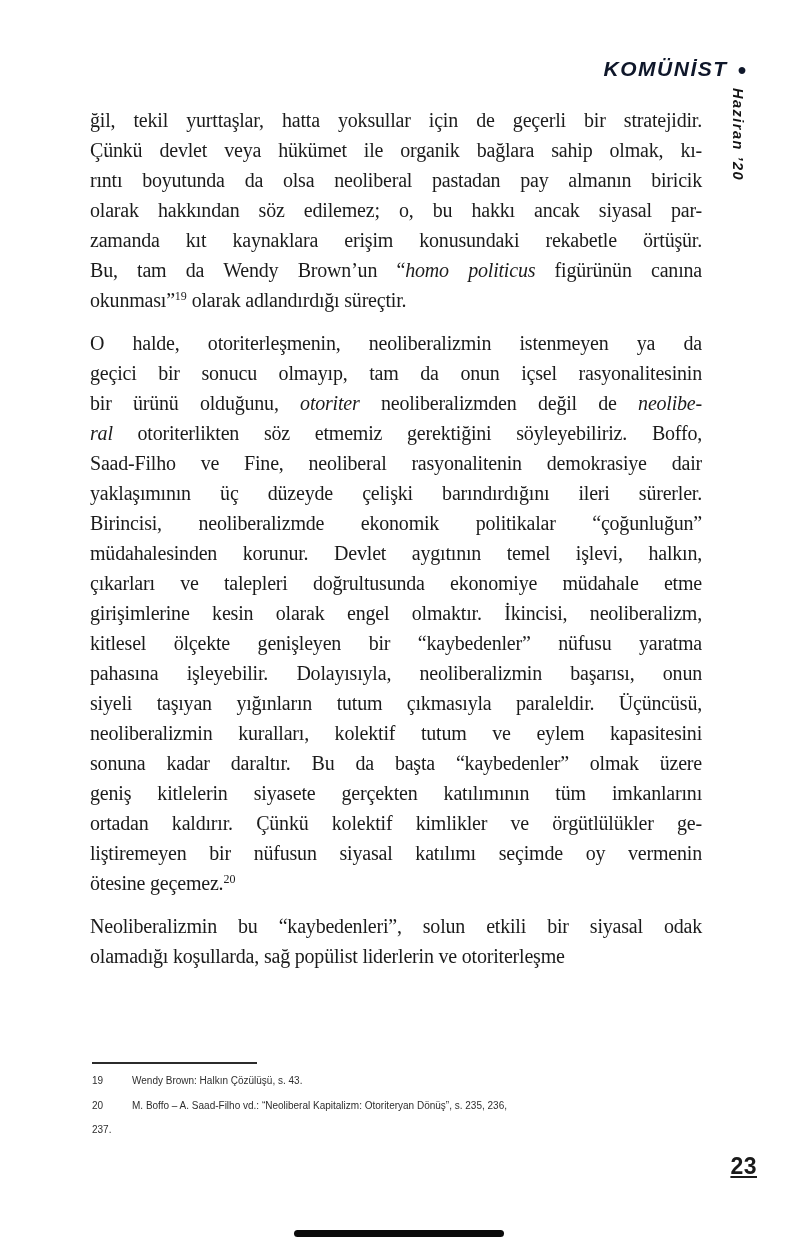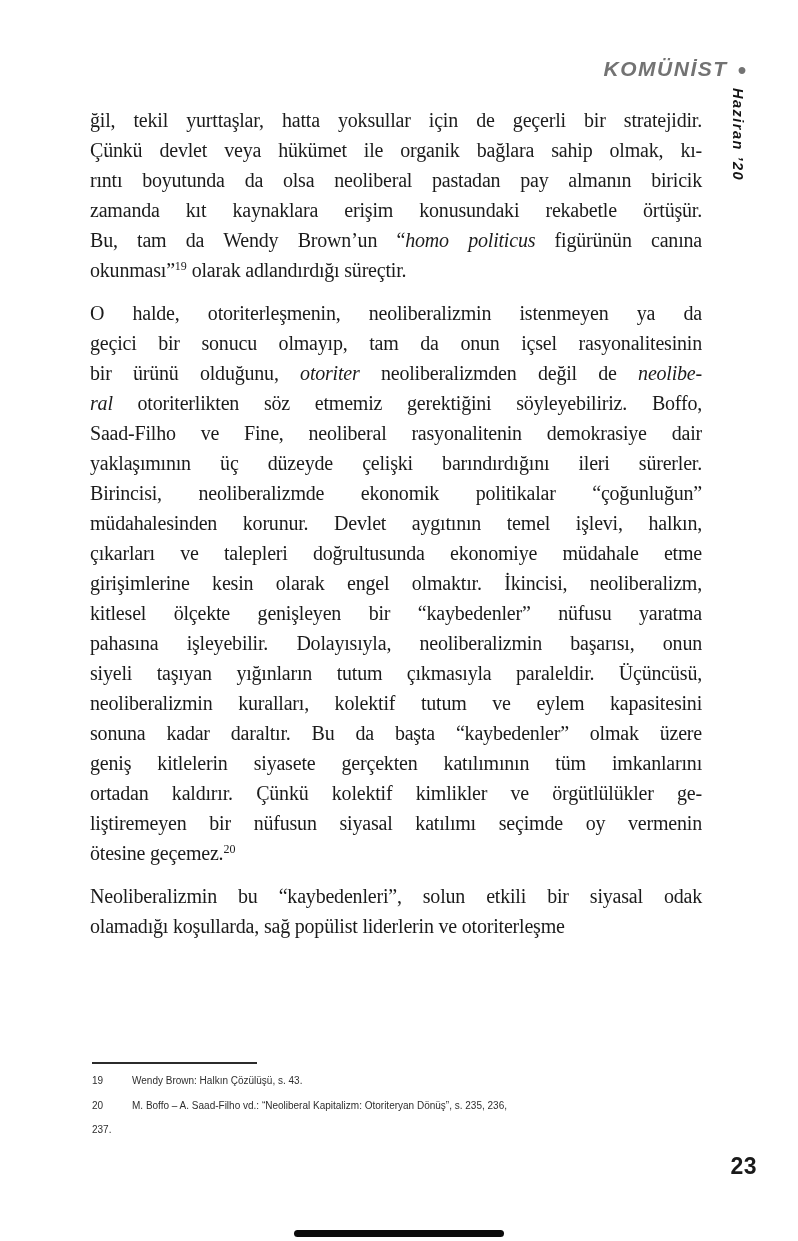--- a/index.html
+++ b/index.html
@@ -4,21 +4,21 @@
 <style>
   * { margin:0; padding:0; box-sizing:border-box; }
   html,body { width:798px; height:1241px; }
   body { background:#ffffff; position:relative; font-family:"Liberation Serif", serif; }
   .page { position:absolute; left:0; top:0; width:798px; height:1241px; background:#ffffff; overflow:hidden; }
 
   .journal-header {
     position:absolute; top:57px; right:52px;
     font-family:"Liberation Sans", sans-serif;
     font-weight:bold; font-style:italic;
-    font-size:21px; letter-spacing:1.5px; color:#737373;
+    font-size:21px; letter-spacing:1.5px; color:#0f172a;
     display:flex; align-items:center; gap:10px;justify-content:flex-end;
   }
   .journal-bullet { font-size:24px; letter-spacing:0; line-height:0; position:relative; top:1px; }
 
   .issue-vertical {
     position:absolute; top:88px; right:52px;
     writing-mode:vertical-rl;
     font-family:"Liberation Sans", sans-serif;
     font-weight:bold; font-style:italic;
     font-size:14.5px; letter-spacing:1.5px; color:#141414;
@@ -42,21 +42,21 @@
     position:absolute; left:92px; top:1069px; width:610px;
     font-family:"Liberation Sans", sans-serif;
     font-size:10px; line-height:24px; color:#2e2e2e;
   }
   .footnote { margin-bottom:1px; }
   .fn-num { display:inline-block; min-width:40px; }
 
   .page-number {
     position:absolute; right:41px; top:1153px;
     font-family:"Liberation Sans", sans-serif;
-    font-weight:bold; font-size:23px; color:#1a1a1a; letter-spacing:0.5px;
+    font-weight:bold; font-size:23px; color:#1a1a1a; letter-spacing:0.5px;text-decoration:underline;
   }
 
   .home-indicator {
     position:absolute; left:50%; transform:translateX(-50%); bottom:4px;
     width:210px; height:7px; border-radius:4px; background:#0b0b0b;
   }
 </style>
 </head>
 <body>
 
@@ -67,20 +67,21 @@
     <span class="journal-bullet">•</span>
   </div>
 
   <div class="issue-vertical">Haziran ’20</div>
 
   <div class="body-text">
       <div class="para">
         <div class="line"><span>ğil, tekil yurttaşlar, hatta yoksullar için de geçerli bir stratejidir.</span></div>
         <div class="line"><span>Çünkü devlet veya hükümet ile organik bağlara sahip olmak, kı-</span></div>
         <div class="line"><span>rıntı boyutunda da olsa neoliberal pastadan pay almanın biricik</span></div>
+        <div class="line"><span>olarak hakkından söz edilemez; o, bu hakkı ancak siyasal par-</span></div>
         <div class="line"><span>zamanda kıt kaynaklara erişim konusundaki rekabetle örtüşür.</span></div>
         <div class="line"><span>Bu, tam da Wendy Brown’un “</span><span class="it">homo politicus</span><span> figürünün canına</span></div>
         <div class="line last"><span>okunması”</span><span class="sup">19</span><span> olarak adlandırdığı süreçtir.</span></div>
       </div>
       <div class="para">
         <div class="line"><span>O halde, otoriterleşmenin, neoliberalizmin istenmeyen ya da</span></div>
         <div class="line"><span>geçici bir sonucu olmayıp, tam da onun içsel rasyonalitesinin</span></div>
         <div class="line"><span>bir ürünü olduğunu, </span><span class="it">otoriter</span><span> neoliberalizmden değil de </span><span class="it">neolibe-</span></div>
         <div class="line"><span class="it">ral</span><span> otoriterlikten söz etmemiz gerektiğini söyleyebiliriz. Boffo,</span></div>
         <div class="line"><span>Saad-Filho ve Fine, neoliberal rasyonalitenin demokrasiye dair</span></div>

